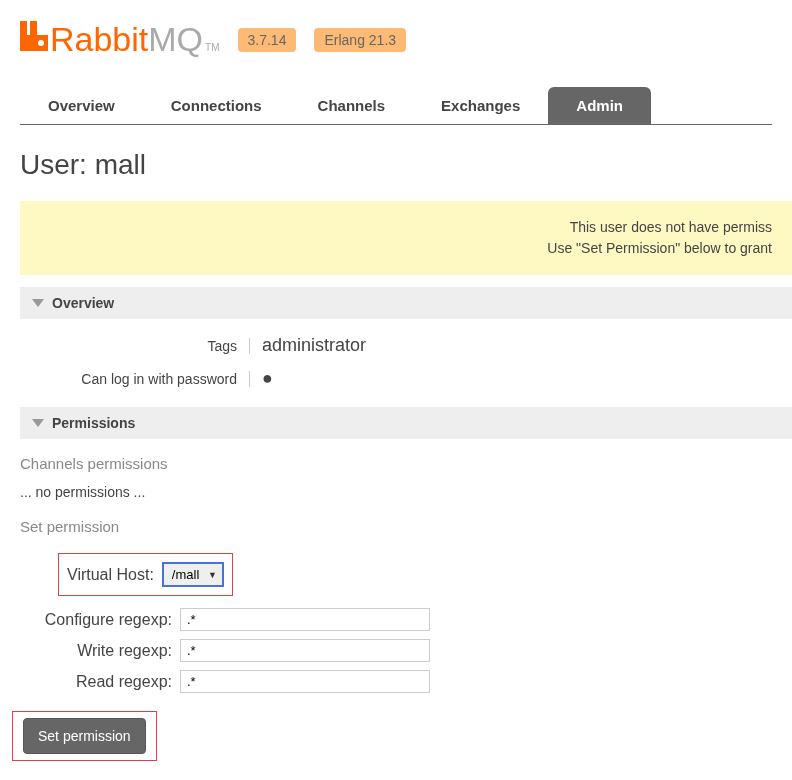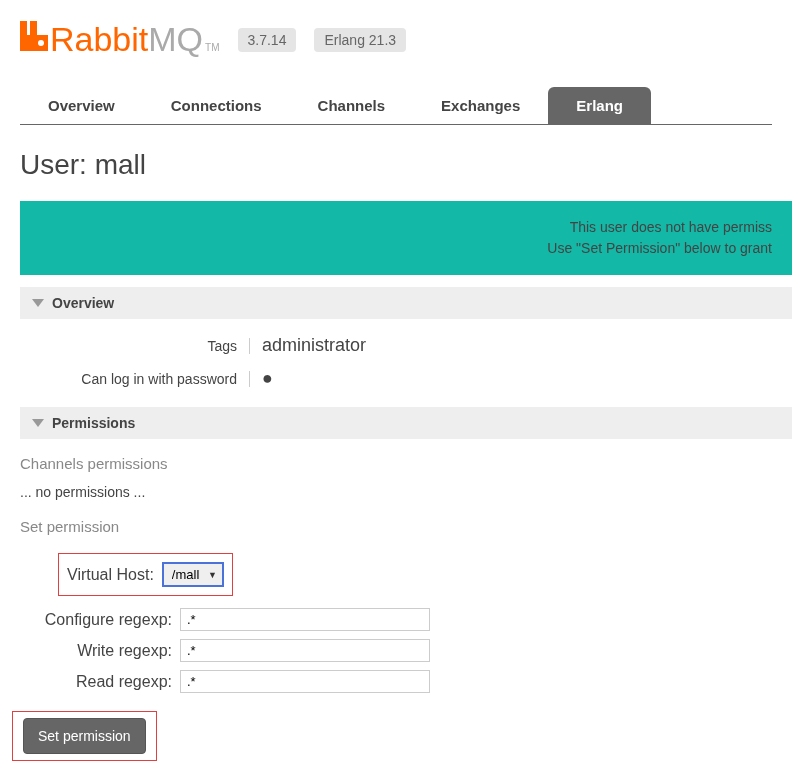--- a/index.html
+++ b/index.html
@@ -43,21 +43,21 @@
     .logo-mq {
       color: #aaa;
       font-weight: 300;
     }
     .logo-tm {
       color: #aaa;
       font-size: 10px;
       margin-left: 2px;
     }
     .version-badge {
-      background: #e5e5e5;
+      background: #fdba74;
       color: #666;
       padding: 4px 10px;
       border-radius: 4px;
       font-size: 14px;
     }
     .tabs {
       display: flex;
       border-bottom: 1px solid #666;
       margin: 28px 20px 0 20px;
       gap: 0;
@@ -78,21 +78,21 @@
       margin: 24px 20px 20px 20px;
       font-size: 28px;
       font-weight: normal;
       color: #444;
     }
     .page-title-user {
       font-weight: normal;
       margin-top: 43px;
     }
     .warning-banner {
-      background: #14b8a6;
+      background: #fef9c3;
       padding: 16px 20px;
       text-align: right;
       color: #444;
       font-size: 14px;
       line-height: 1.5;
       margin-left: 20px;
     }
     .section {
       margin: 0 0 0 20px;
     }
@@ -248,21 +248,21 @@
   </div>
   <span class="version-badge">3.7.14</span>
   <span class="version-badge">Erlang 21.3</span>
 </div>
 
 <div class="tabs">
   <div class="tab">Overview</div>
   <div class="tab">Connections</div>
   <div class="tab">Channels</div>
   <div class="tab">Exchanges</div>
-  <div class="tab active">Erlang</div>
+  <div class="tab active">Admin</div>
 </div>
 
 <h1 class="page-title">
   <span>User: </span><span class="page-title-user">mall</span>
 </h1>
 
 <div class="warning-banner">
   <div>This user does not have permiss</div>
   <div>Use "Set Permission" below to grant</div>
 </div>

